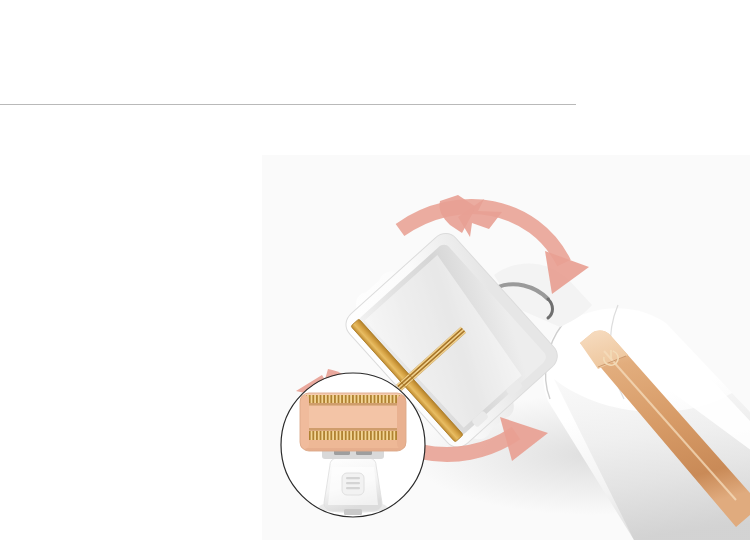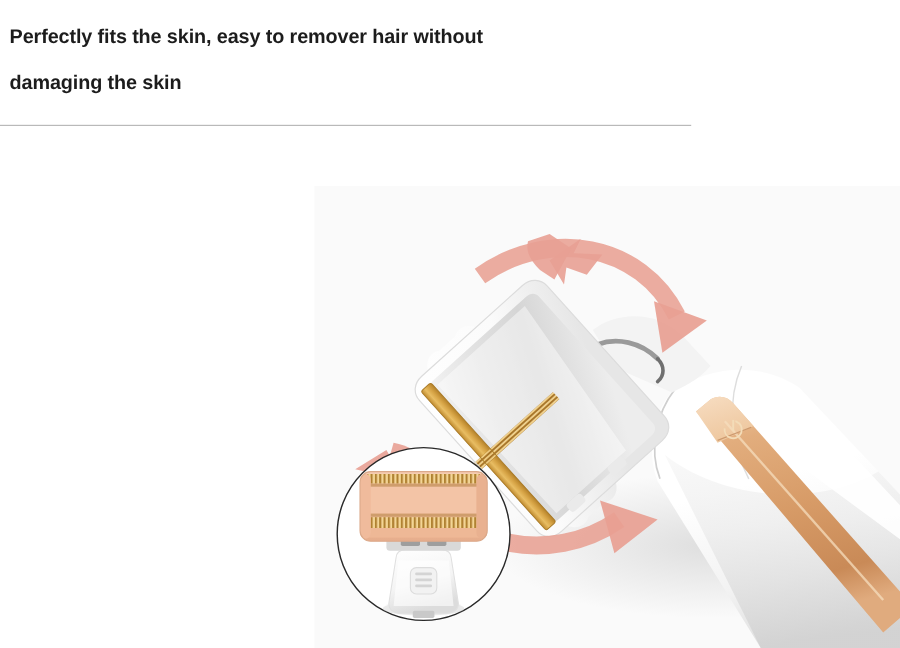--- a/index.html
+++ b/index.html
@@ -66,24 +66,20 @@
     left: 0;
     top: 0;
     display: block;
   }
 </style>
 </head>
 <body>
 
 <div id="page">
 
-  <div class="heading">
-    <span class="ln">Perfectly fits the skin, easy to remover hair without</span>
-    <span class="ln">damaging the skin</span>
-  </div>
 
   <div class="divider"></div>
 
   <div class="figure">
     <svg class="figure-svg" width="488" height="385" viewBox="0 0 488 385" xmlns="http://www.w3.org/2000/svg">
       <defs>
 
         <linearGradient id="gBodyTop" x1="0" y1="0" x2="0.35" y2="1">
           <stop offset="0%" stop-color="#ffffff"></stop>
           <stop offset="45%" stop-color="#ffffff"></stop>

